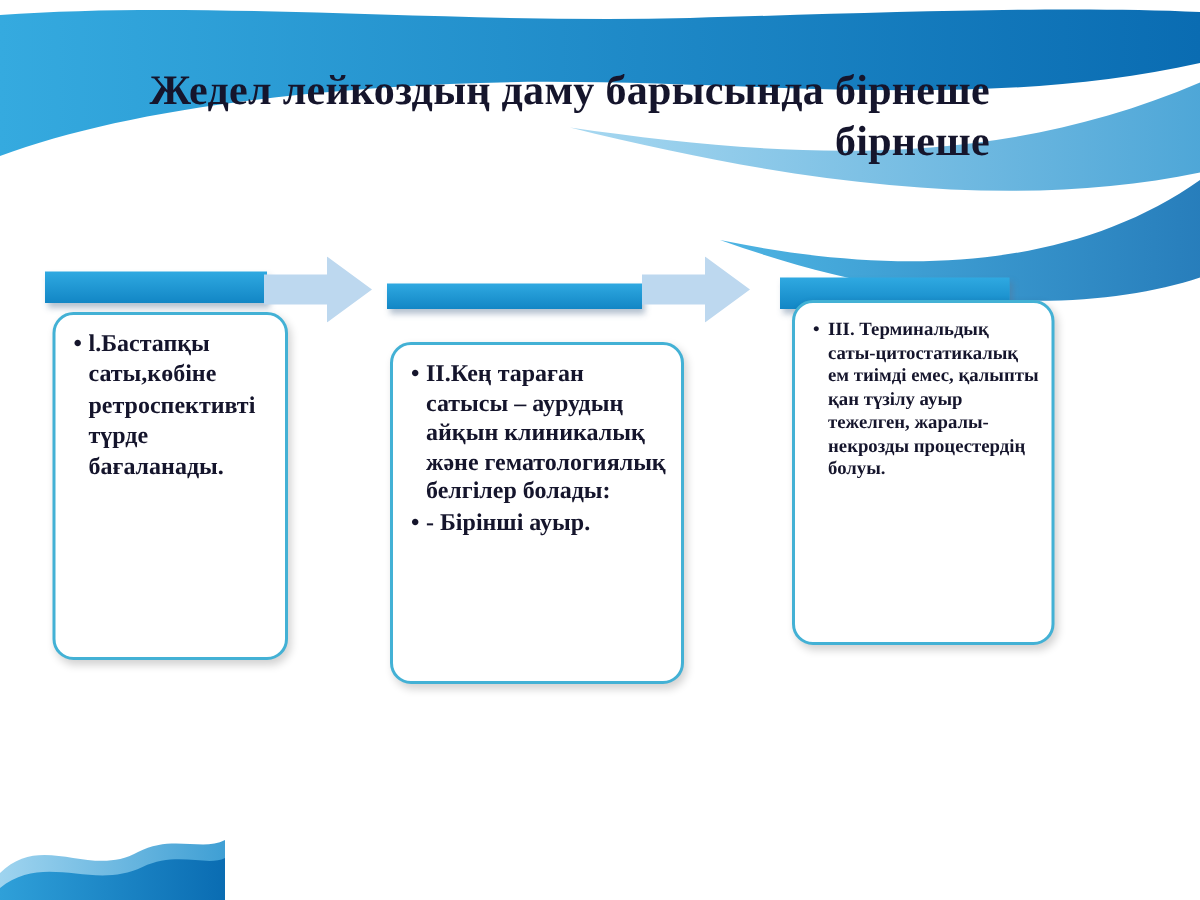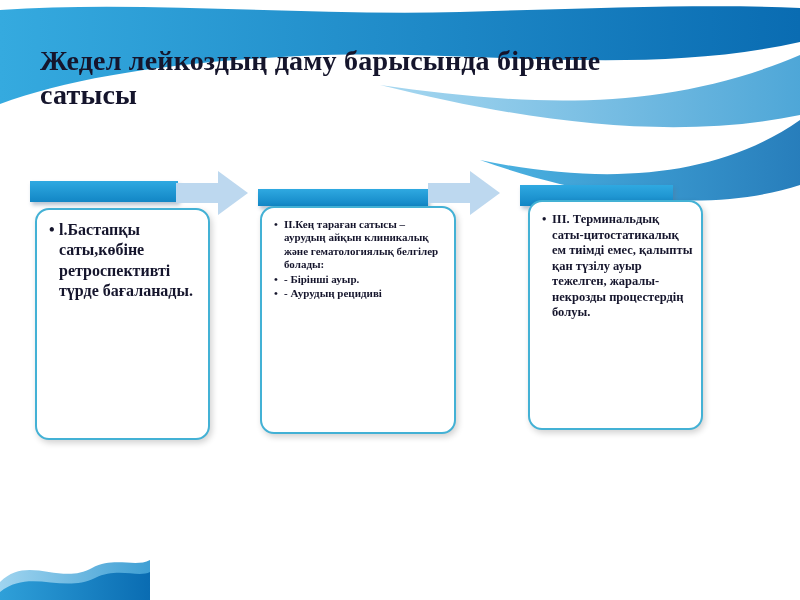--- a/index.html
+++ b/index.html
@@ -13,21 +13,21 @@
     width: 800px; height: 600px;
     overflow: hidden;
     background: #ffffff;
   }
   .top-decoration { position: absolute; top: 0; left: 0; display: block; }
   .bottom-decoration { position: absolute; bottom: 0; left: 0; display: block; }
 
   .slide-title {
     position: absolute;
     top: 44px; left: 40px; width: 620px;
-    text-align: left;
+    text-align: right;
     font-size: 28px;
     font-weight: bold;
     color: #15152c;
     line-height: 1.22;
     letter-spacing: 0.2px;
   }
   .slide-title .title-line { display: block; }
 
   .stage-bar {
     position: absolute;
@@ -46,22 +46,22 @@
   .stage-box {
     position: absolute;
     background: #ffffff;
     border: 2px solid #43b1d5;
     border-radius: 14px;
     box-shadow: 2px 3px 6px rgba(0, 0, 0, 0.18);
     color: #15152c;
     font-weight: bold;
     box-sizing: border-box;
   }
-  .box-1 { left: 35px;  top: 208px; width: 175px; height: 232px; font-size: 16px;   line-height: 1.28; }
-  .box-2 { left: 260px; top: 206px; width: 196px; height: 228px; font-size: 11px;   line-height: 1.22; }
+  .box-1 { left: 35px;  top: 208px; width: 157px; height: 232px; font-size: 16px;   line-height: 1.28; }
+  .box-2 { left: 260px; top: 228px; width: 196px; height: 228px; font-size: 16px;   line-height: 1.22; }
   .box-3 { left: 528px; top: 200px; width: 175px; height: 230px; font-size: 12.5px; line-height: 1.24; }
 
   .bullet-list {
     margin: 10px 8px 8px 12px;
     padding: 0;
     list-style: none;
   }
   .bullet-list li {
     position: relative;
     padding-left: 10px;
@@ -106,21 +106,21 @@
         <stop offset="0" stop-color="#2fa0d9"></stop>
         <stop offset="1" stop-color="#0a6cb2"></stop>
       </linearGradient>
     </defs>
     <path d="M0,40 C28,12 60,44 92,26 C115,14 135,26 150,18 L150,58 L0,58 Z" fill="url(#gb1)"></path>
     <path d="M0,50 C30,26 62,52 95,36 C118,25 138,36 150,30 L150,58 L0,58 Z" fill="url(#gb2)"></path>
   </svg>
 
   <div class="slide-title">
     <span class="title-line">Жедел лейкоздың даму барысында бірнеше</span>
-    <span class="title-line">сатысы</span>
+    <span class="title-line">бірнеше</span>
   </div>
 
   <div class="stage-bar bar-1"></div>
   <div class="stage-bar bar-2"></div>
   <div class="stage-bar bar-3"></div>
 
   <svg class="stage-arrow arrow-1" viewBox="0 0 72 44" aria-hidden="true">
     <polygon points="0,12 42,12 42,0 72,22 42,44 42,32 0,32" fill="#bdd8ef"></polygon>
   </svg>
   <svg class="stage-arrow arrow-2" viewBox="0 0 72 44" aria-hidden="true">
@@ -130,21 +130,20 @@
   <div class="stage-box box-1">
     <ul class="bullet-list">
       <li>l.Бастапқы саты,көбіне ретроспективті түрде бағаланады.</li>
     </ul>
   </div>
 
   <div class="stage-box box-2">
     <ul class="bullet-list">
       <li>II.Кең тараған сатысы – аурудың айқын клиникалық және гематологиялық белгілер болады:</li>
       <li>- Бірінші ауыр.</li>
-      <li>- Аурудың рецидиві</li>
     </ul>
   </div>
 
   <div class="stage-box box-3">
     <ul class="bullet-list">
       <li>III. Терминальдық саты-цитостатикалық ем тиімді емес, қалыпты қан түзілу ауыр тежелген, жаралы-некрозды процестердің болуы.</li>
     </ul>
   </div>
 
 </div>

